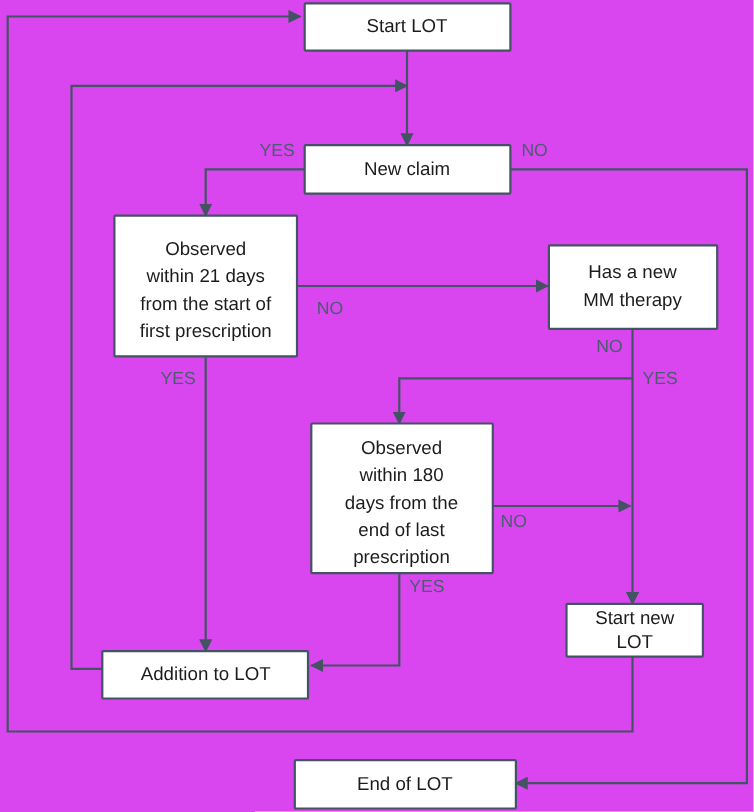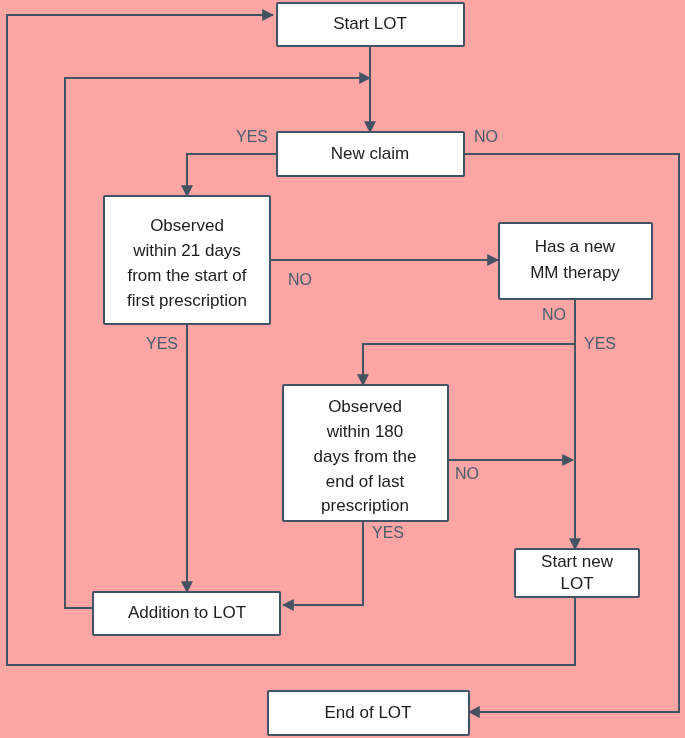--- a/index.html
+++ b/index.html
@@ -4,21 +4,21 @@
 <style>
   html, body {
     margin: 0;
     padding: 0;
     background: #ffffff;
   }
   #flow-root {
     position: relative;
     width: 685px;
     height: 738px;
-    background: #fca5a5;
+    background: #d946ef;
     font-family: "Liberation Sans", sans-serif;
     overflow: hidden;
   }
   #flow-svg {
     position: absolute;
     left: 0;
     top: 0;
     width: 685px;
     height: 738px;
   }

